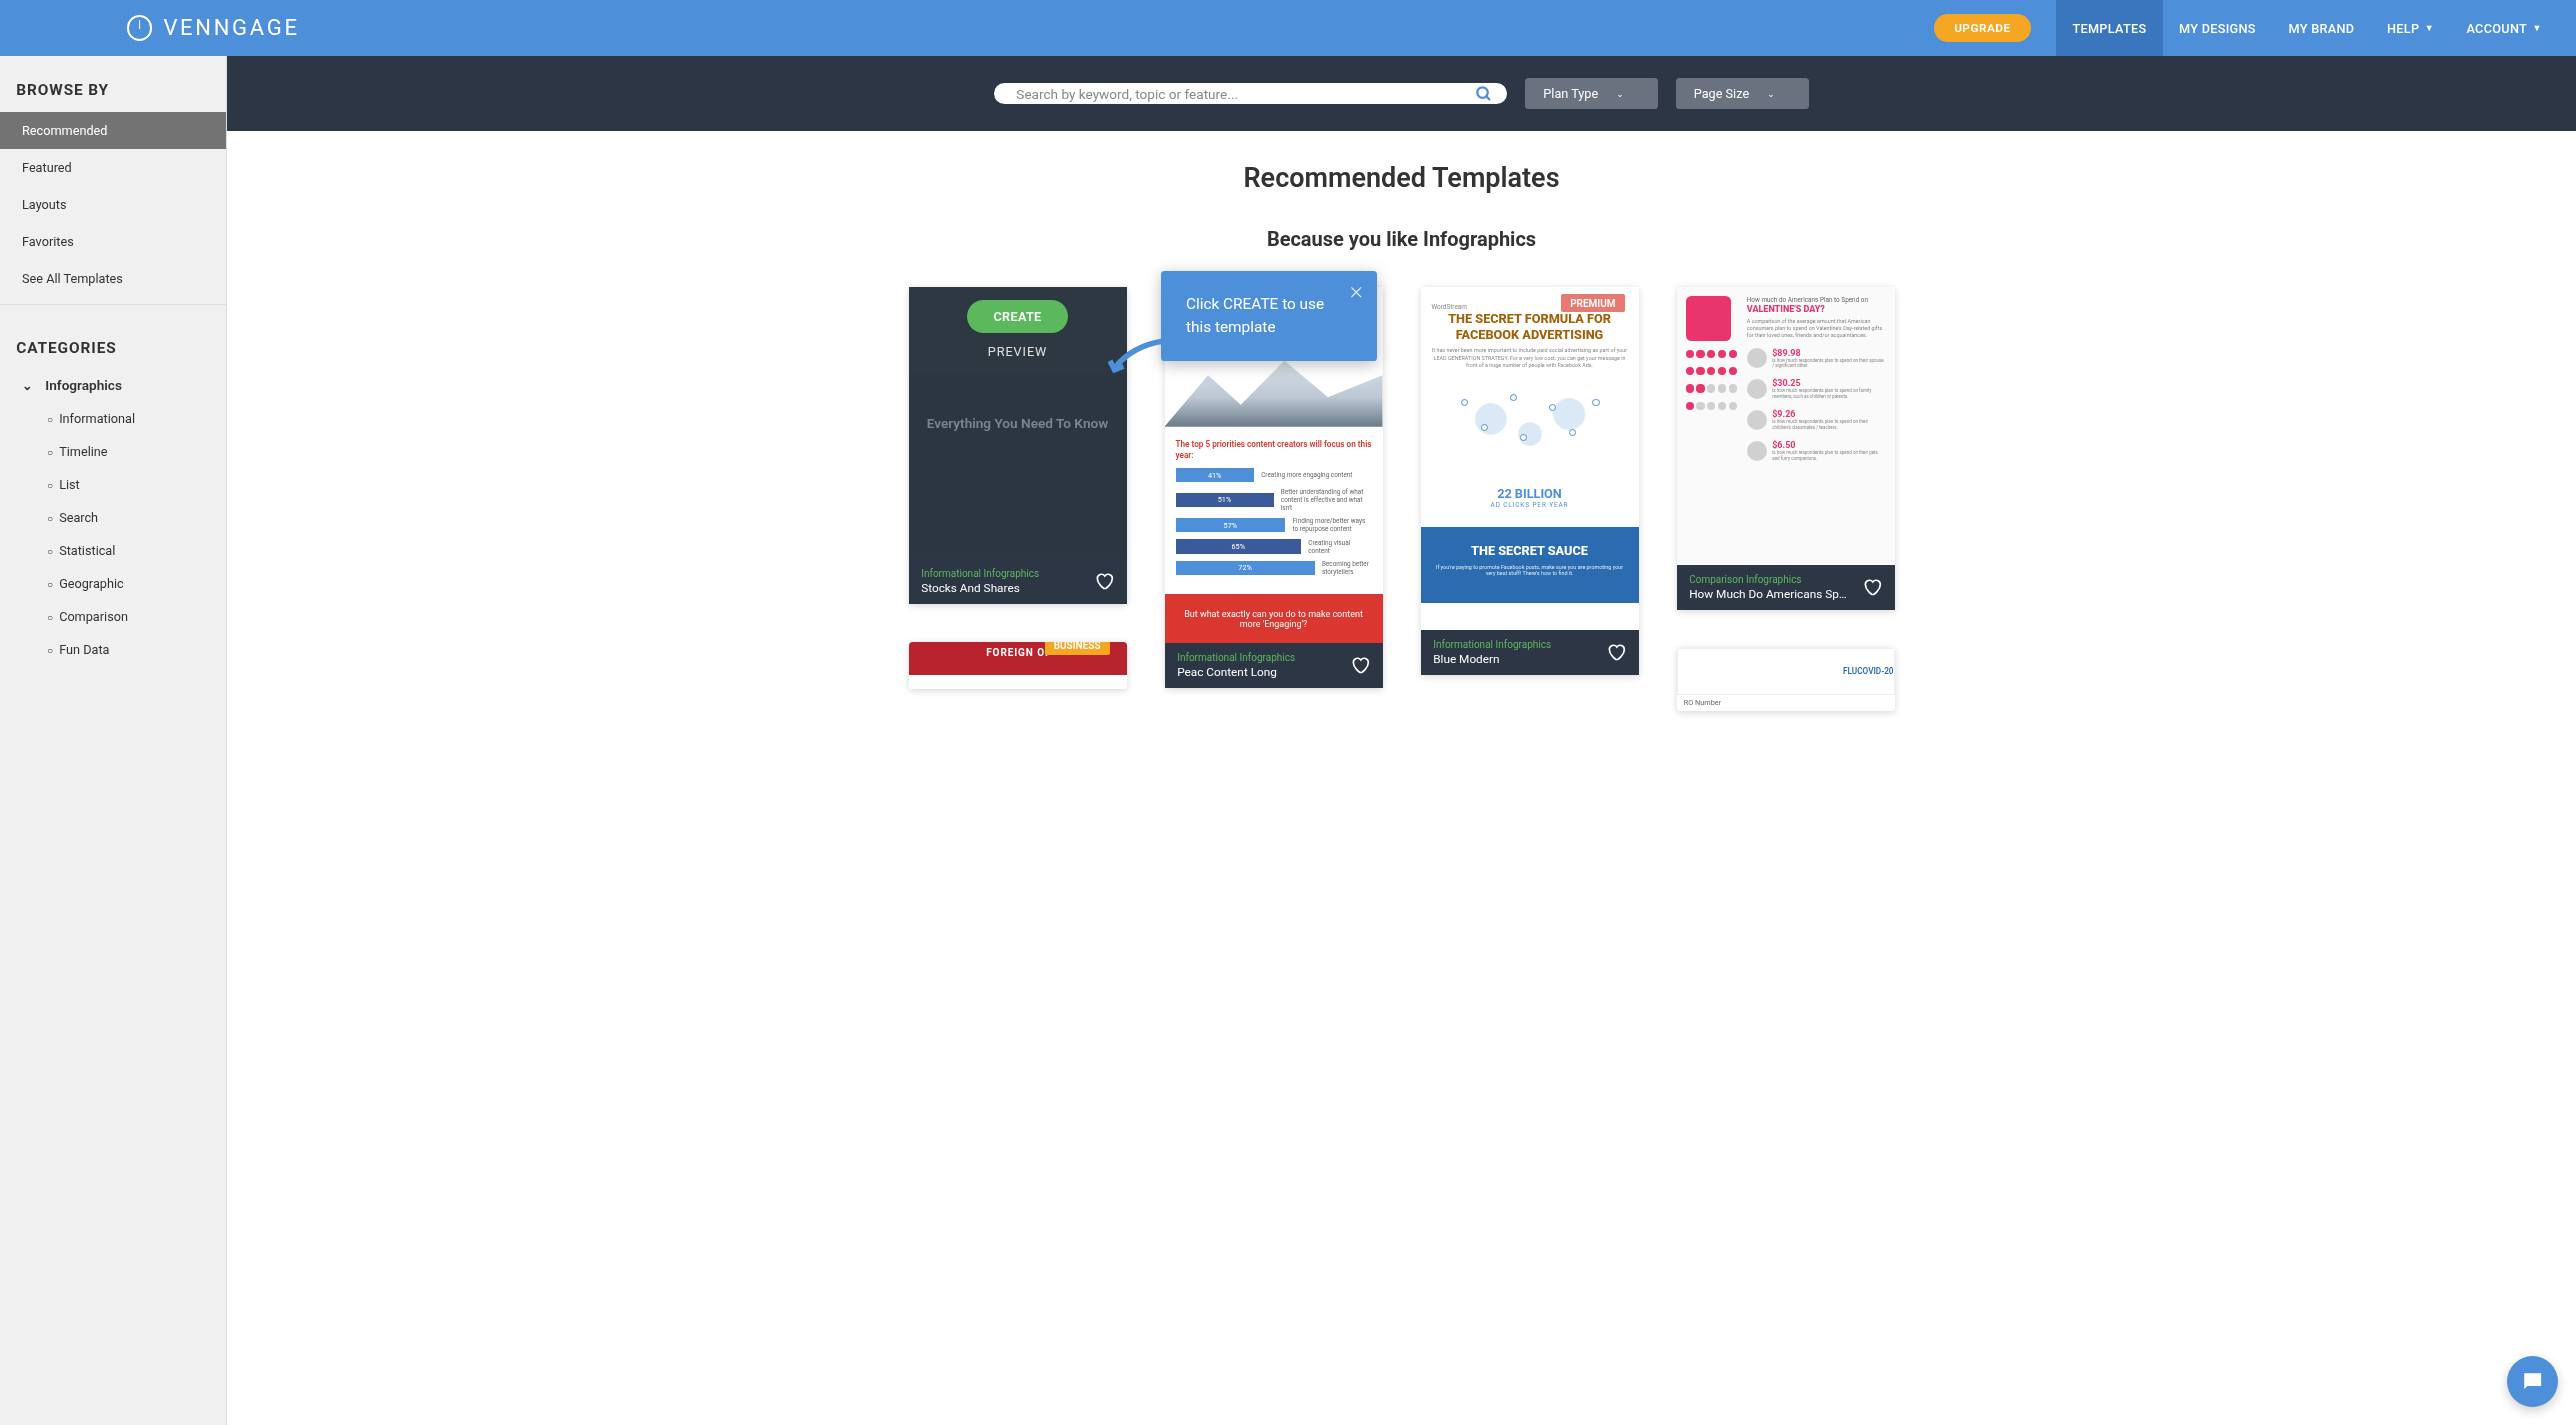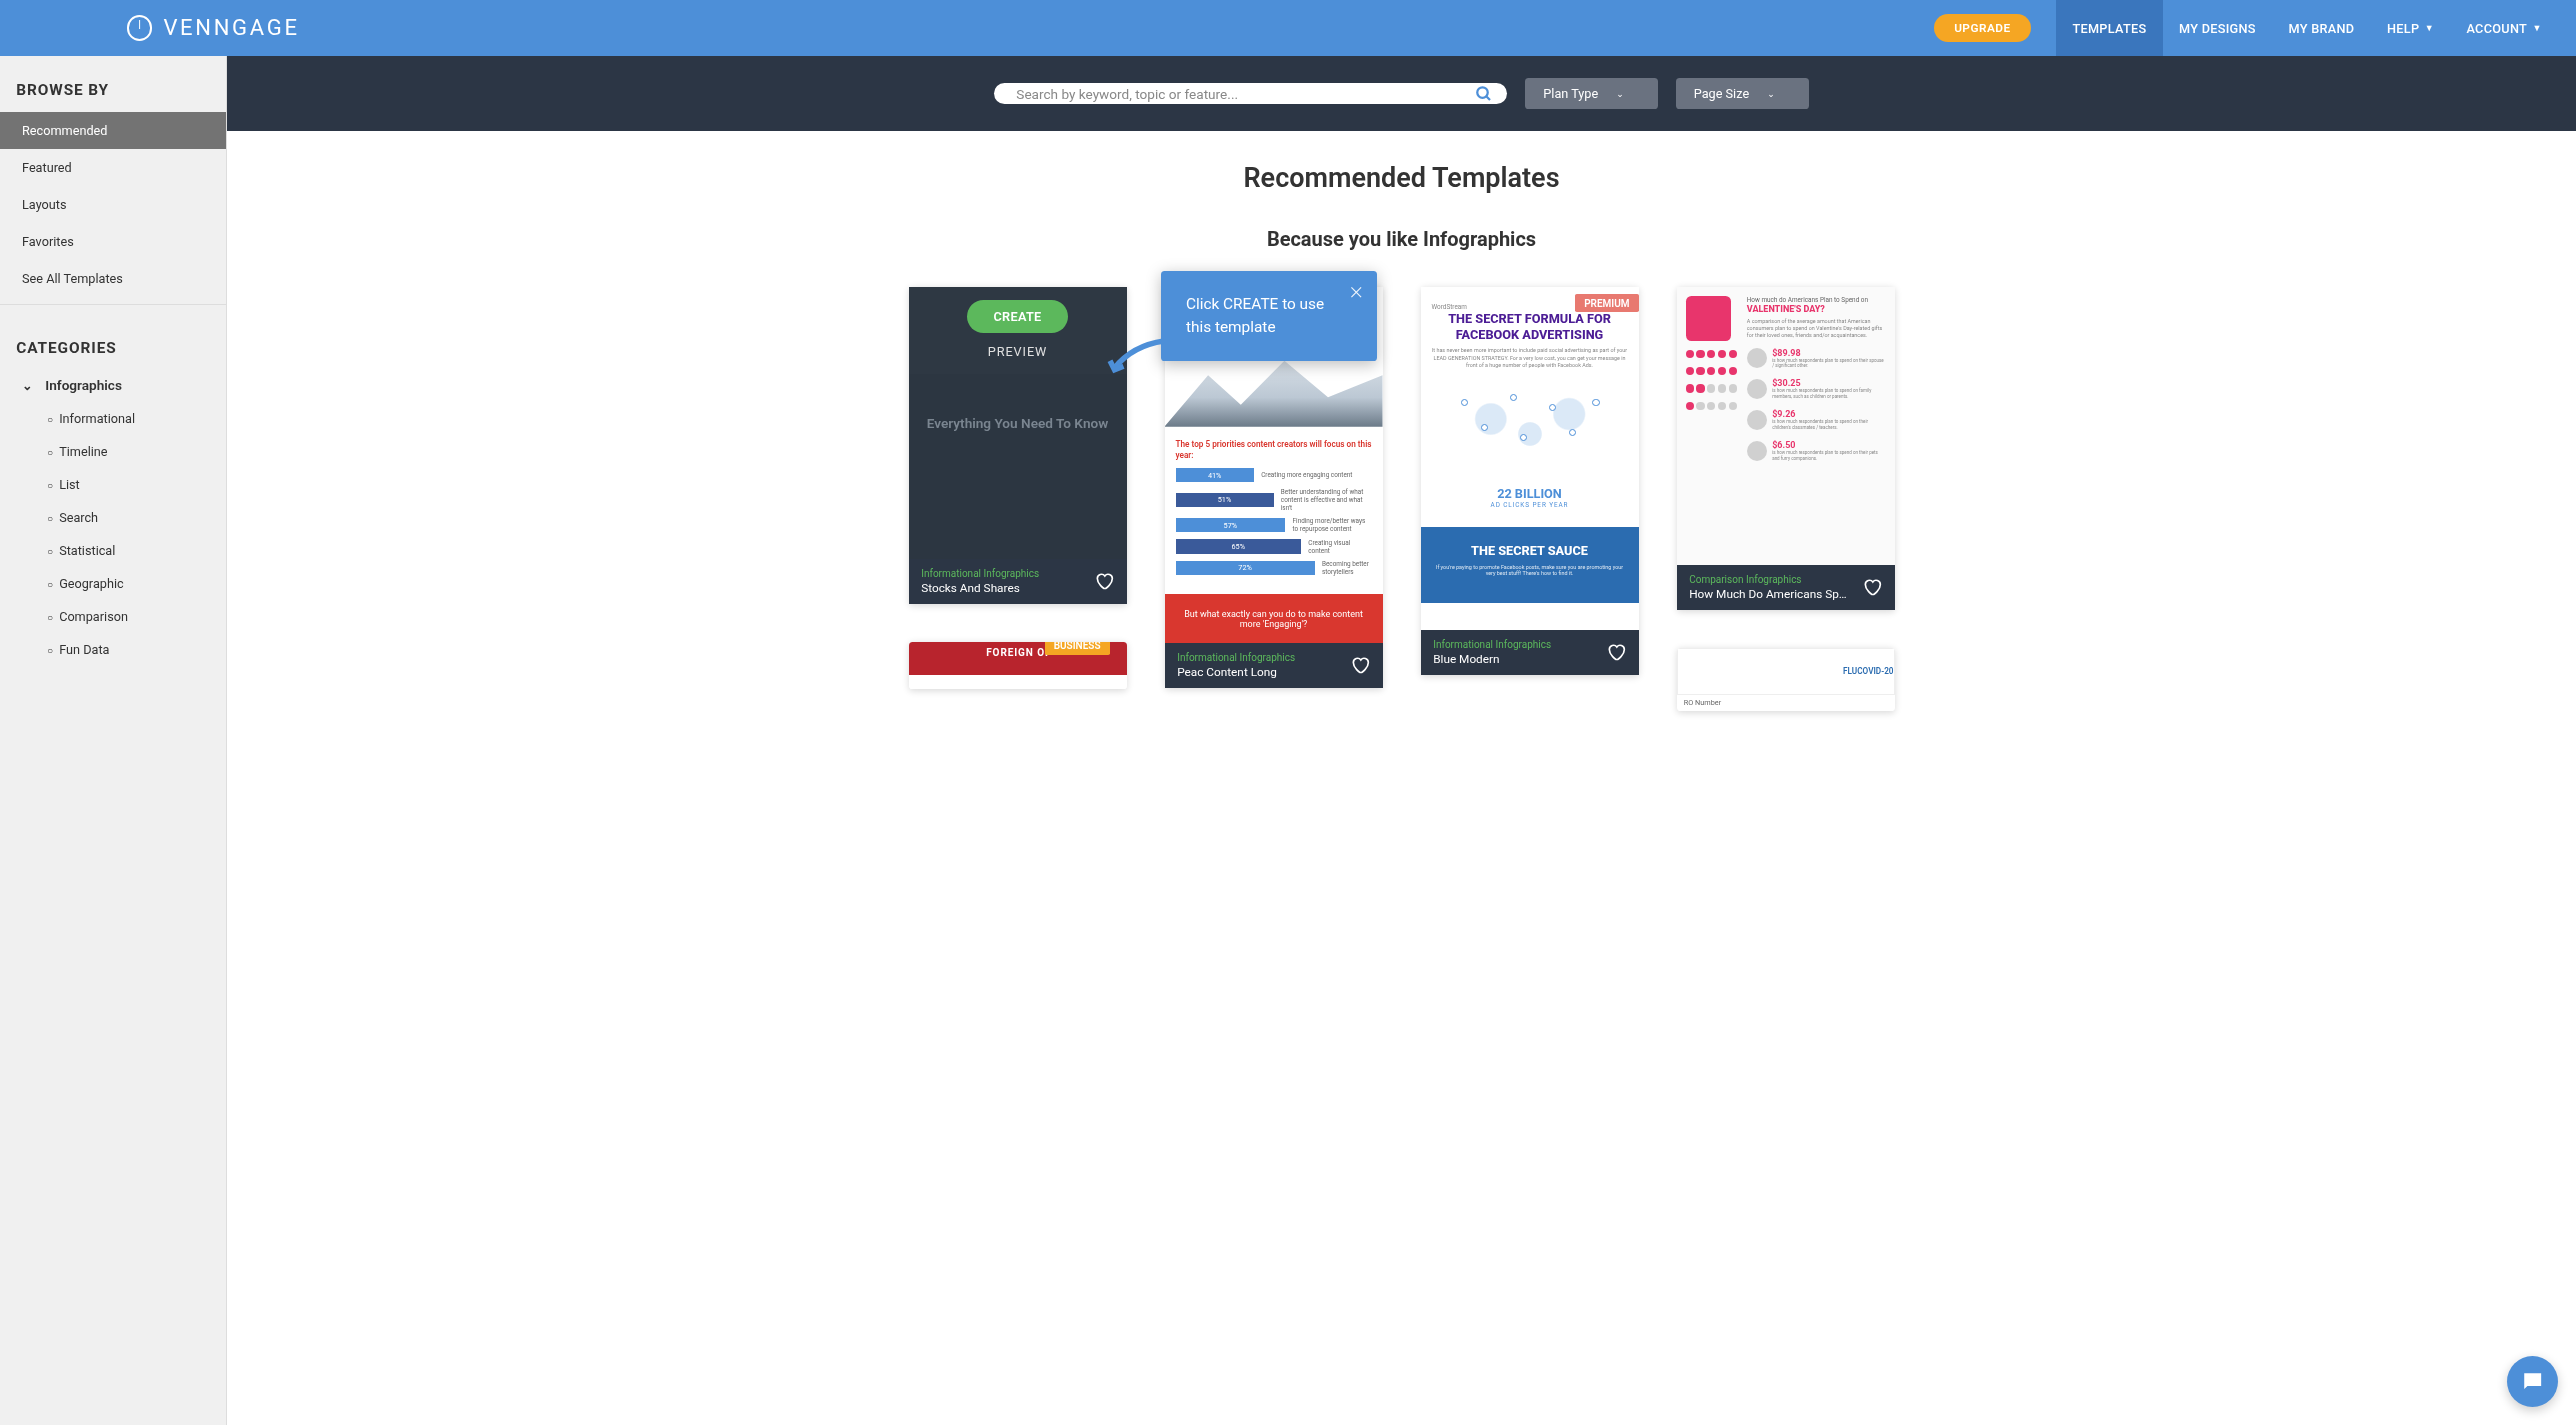--- a/index.html
+++ b/index.html
@@ -47,39 +47,39 @@
 .card-overlay { position: absolute; inset: 0; background: rgba(40,50,60,0.88); display: flex; flex-direction: column; align-items: center; padding-top: 12.7px; gap: 11px; }
 .create-btn { background: #5cb85c; color: #fff; border: none; padding: 9px 27px; border-radius: 20px; font-size: 12.7px; font-weight: 600; cursor: pointer; letter-spacing: 0.3px; }
 .preview-link { color: #e0e0e0; font-size: 12.7px; letter-spacing: 0.9px; cursor: pointer; }
 .card-footer { background: #2c3645; padding: 9px 12.7px; display: flex; justify-content: space-between; align-items: center; }
 .card-meta { display: flex; flex-direction: column; gap: 1.8px; overflow: hidden; }
 .card-cat { color: #5cb85c; font-size: 10px; white-space: nowrap; }
 .card-title { color: #fff; font-size: 11.8px; white-space: nowrap; overflow: hidden; text-overflow: ellipsis; max-width: 163px; }
 .heart { width: 20px; height: 20px; cursor: pointer; flex-shrink: 0; }
 .heart svg { stroke: #fff; fill: none; stroke-width: 2; }
 
-.badge { position: absolute; top: 7.3px; right: 0; color: #fff; font-size: 10px; font-weight: 600; padding: 3.6px 9px; border-radius: 1.8px; z-index: 2; }
+.badge { position: absolute; top: 7.3px; right: 14px; color: #fff; font-size: 10px; font-weight: 600; padding: 3.6px 9px; border-radius: 1.8px; z-index: 2; }
 .badge.premium { background: #e87970; }
 .badge.business { background: #f5a623; }
 
 .tooltip { position: absolute; background: #4d8fd8; color: #fff; padding: 22px 45px 22px 25.4px; border-radius: 3.6px; width: 216px; font-size: 15.4px; line-height: 1.5; z-index: 10; box-shadow: 0 3.6px 14.5px rgba(0,0,0,0.25); }
 .tooltip-close { position: absolute; top: 12.7px; right: 12.7px; cursor: pointer; color: #fff; opacity: 0.9; }
 .tooltip-arrow { position: absolute; left: -56px; bottom: -16.3px; width: 64px; height: 45px; }
 
 
 .thumb-a { height: 272px; background: linear-gradient(180deg,#5a6570 0%,#5a6570 32%,#4a5560 32%,#4a5560 100%); }
 .thumb-b { height: 356px; background: #fff; display: flex; flex-direction: column; }
 .thumb-b .mtn { height: 127px; background: linear-gradient(180deg,#dde4ea 0,#bcc8d4 60%,#6b7a88 100%); clip-path: polygon(0 100%,20% 30%,35% 70%,55% 10%,75% 60%,100% 30%,100% 100%); margin-top: -1.8px;}
 .thumb-b .bars { padding: 12.7px 11px; font-size: 7.3px; }
 .thumb-b .bar-row { display: flex; align-items: center; gap: 7.3px; margin-bottom: 5.4px; }
 .thumb-b .bar { background: #4d8fd8; color: #fff; font-size: 7.3px; text-align: center; padding: 2.7px 0; }
 .thumb-b .txt { font-size: 6.4px; color: #666; flex: 1; }
 .thumb-b .red { background: #d9372f; color: #fff; text-align: center; padding: 14.5px 18px; font-size: 9px; }
 .thumb-c { height: 343px; background: #fff; display: flex; flex-direction: column; align-items: center; padding: 16.3px 11px 0; }
-.thumb-c .ttl { color: #4c1d95; font-size: 12.7px; font-weight: 800; text-align: center; line-height: 1.2; }
+.thumb-c .ttl { color: #a16207; font-size: 12.7px; font-weight: 800; text-align: center; line-height: 1.2; }
 .thumb-c .sub { font-size: 5.4px; color: #888; text-align: center; margin: 5.4px 0 9px; line-height: 1.4; }
 .thumb-c .map { width: 100%; height: 100px; background: radial-gradient(circle at 30% 40%, #dbe9f7 10%, transparent 11%), radial-gradient(circle at 50% 55%, #dbe9f7 10%, transparent 11%), radial-gradient(circle at 70% 35%, #dbe9f7 10%, transparent 11%); position: relative; }
 .thumb-c .stat { color: #4d8fd8; font-size: 12.7px; font-weight: 700; margin-top: 7.3px; }
 .thumb-c .stat-sub { font-size: 6.4px; letter-spacing: 0.9px; color: #4d8fd8; }
 .thumb-c .sauce { background: #2b6cb0; color: #fff; width: calc(100% + 22px); margin-top: 18px; padding: 16.3px 11px 27px; text-align: center; }
 .thumb-c .sauce .h { font-size: 12.7px; font-weight: 800; }
 .thumb-c .sauce .p { font-size: 5.4px; margin-top: 5.4px; opacity: 0.85; }
 .thumb-d { height: 278px; background: #fafafa; padding: 9px; display: flex; gap: 7.3px; }
 .thumb-d .lcol { width: 54px; display: flex; flex-direction: column; gap: 5.4px; }
 .thumb-d .gift { width: 45px; height: 45px; background: #e8356c; border-radius: 5.4px; position: relative; }

